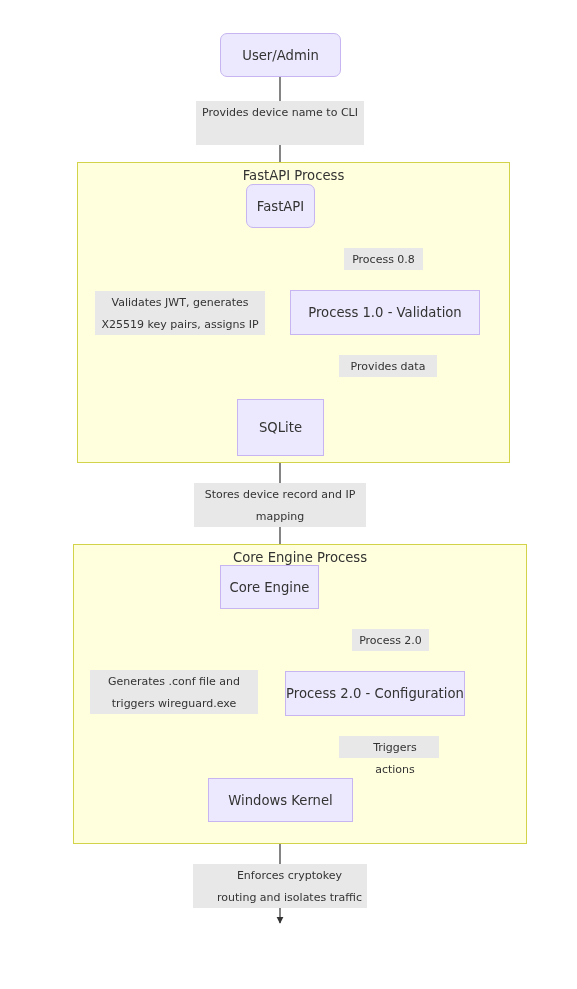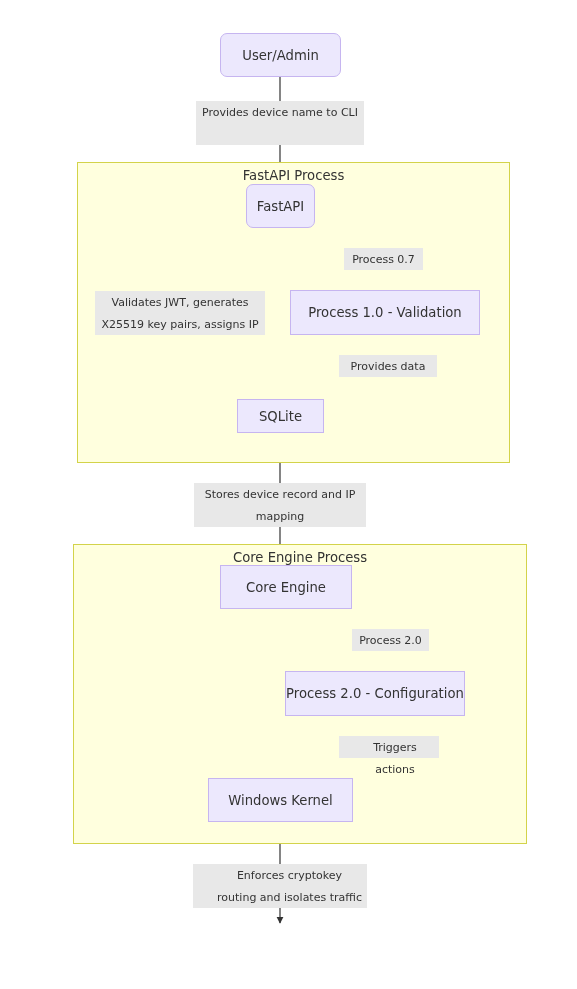--- a/index.html
+++ b/index.html
@@ -116,47 +116,48 @@
   </div>
 
   <div class="node rounded" style="left:246px; top:184px; width:69px; height:44px;">
     <span>FastAPI</span>
   </div>
 
   <div class="node" style="left:290px; top:290px; width:190px; height:45px;text-align:center;">
     <span>Process 1.0 - Validation</span>
   </div>
 
-  <div class="node" style="left:237px; top:399px; width:87px; height:34px;justify-content:center;">
+  <div class="node" style="left:237px; top:399px; width:87px; height:57px;justify-content:center;">
     <span>SQLite</span>
   </div>
 
-  <div class="node" style="left:220px; top:565px; width:132px; height:44px;">
+  <div class="node" style="left:220px; top:565px; width:99px; height:44px;">
     <span>Core Engine</span>
   </div>
 
   <div class="node" style="left:285px; top:671px; width:180px; height:45px;">
     <span>Process 2.0 - Configuration</span>
   </div>
 
   <div class="node" style="left:208px; top:778px; width:145px; height:44px;">
     <span>Windows Kernel</span>
   </div>
 
 
   <div class="edge-label" style="left:196px; top:101px; width:168px; height:44px;">Provides device name to CLI</div>
 
-  <div class="edge-label" style="left:344px; top:248px; width:79px; height:22px;">Process 0.7</div>
+  <div class="edge-label" style="left:344px; top:248px; width:79px; height:22px;">Process 0.8</div>
 
   <div class="edge-label" style="left:95px; top:291px; width:170px; height:44px;">Validates JWT, generates X25519 key pairs, assigns IP</div>
 
   <div class="edge-label" style="left:339px; top:355px; width:98px; height:22px;">Provides data</div>
 
   <div class="edge-label" style="left:194px; top:483px; width:172px; height:44px;">Stores device record and IP mapping</div>
 
   <div class="edge-label" style="left:352px; top:629px; width:77px; height:22px;">Process 2.0</div>
 
+  <div class="edge-label" style="left:90px; top:670px; width:168px; height:44px;">Generates .conf file and triggers wireguard.exe</div>
 
   <div class="edge-label" style="left:339px; top:736px; width:100px; height:22px;padding-left:16px;">Triggers actions</div>
 
   <div class="edge-label" style="left:193px; top:864px; width:174px; height:44px;padding-left:23px;">Enforces cryptokey routing and isolates traffic</div>
 
 </div>
 
 </body></html>

